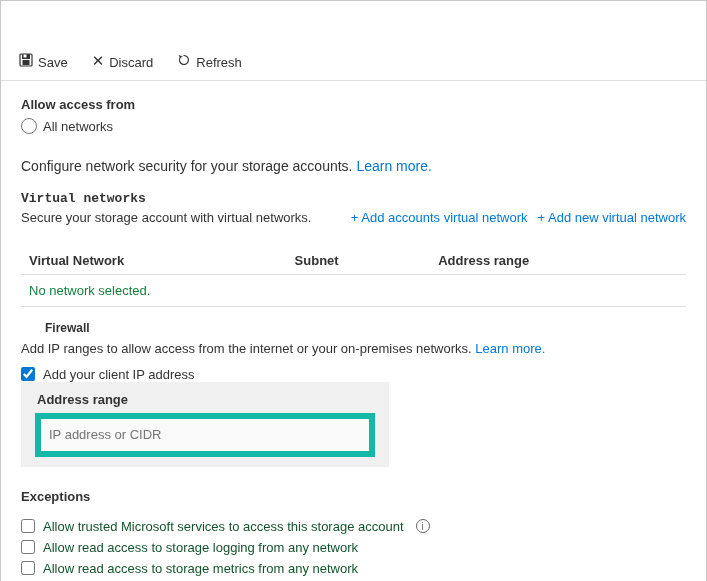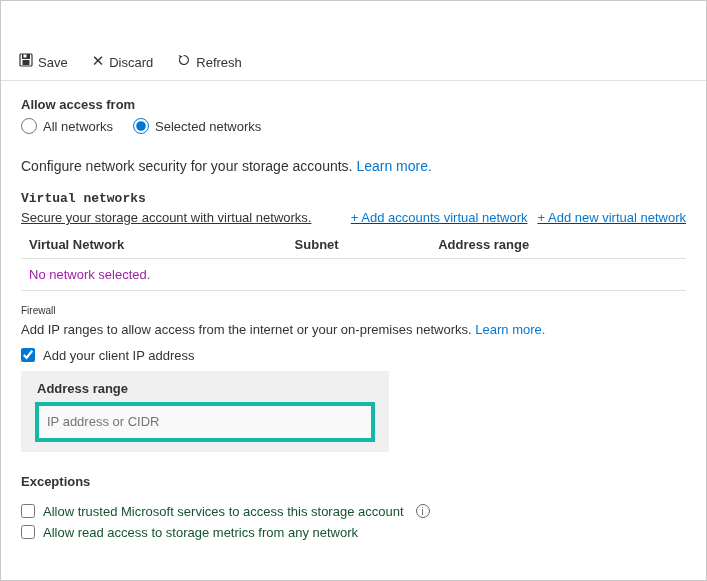--- a/index.html
+++ b/index.html
@@ -104,65 +104,66 @@
       font-weight: 700;
       font-size: 13px;
       padding: 6px 8px;
       text-align: left;
       border-bottom: 1px solid #e0e0e0;
       background: #fff;
     }
     .vnet-table td {
       padding: 8px 8px;
       font-size: 13px;
-      color: #a21caf;
+      color: #15803d;
     }
     .no-network-row td {
       border-bottom: 1px solid #e0e0e0;
     }
     .firewall-section {
       margin-top: 14px;
     }
     .firewall-title {
-      font-weight: 400;
-      font-size: 10px;
+      font-weight: 700;
+      font-size: 12px;
       margin-bottom: 4px;
+      margin-left: 24px;
     }
     .firewall-desc {
       font-size: 13px;
       color: #333;
       margin-bottom: 8px;
       line-height: 1.5;
     }
     .checkbox-row {
       display: flex;
       align-items: center;
       gap: 8px;
-      margin-bottom: 8px;
+      margin-bottom: 0;
     }
     .checkbox-row input[type="checkbox"] {
       width: 14px;
       height: 14px;
       cursor: pointer;
       accent-color: #0078d4;
     }
     .checkbox-row label {
       font-size: 13px;
       cursor: pointer;
     }
     .address-range-label {
       font-weight: 700;
       font-size: 13px;
       margin-bottom: 6px;
       margin-left: 2px;
     }
     .address-range-input {
       width: 340px;
       height: 32px;
-      border: 4px solid #14b8a6;
+      border: 6px solid #14b8a6;
       padding: 16px 8px;
       font-size: 13px;
       color: #000000;
       background: #f9f9f9;
       outline: none;
     }
     .exceptions-section {
       margin-top: 18px;
     }
     .exceptions-title {
@@ -244,34 +245,30 @@
   </div>
 
   <div class="content">
 
     <div class="section-label">Allow access from</div>
     <div class="radio-group">
       <label class="radio-option">
         <input type="radio" name="access" style="">
         <span>All networks</span>
       </label>
-      <label class="radio-option">
-        <input type="radio" name="access" checked="" style="">
-        <span>Selected networks</span>
-      </label>
     </div>
 
     <div class="description-text">
       <span>Configure network security for your storage accounts.</span>
       <a class="link">Learn more.</a>
     </div>
 
     <div class="vnet-section">
       <div class="vnet-header-left" style="margin-bottom:4px;">Virtual networks</div>
-      <div style="display:flex; align-items:center; justify-content:space-between; margin-bottom:6px;text-decoration:underline;">
+      <div style="display:flex; align-items:center; justify-content:space-between; margin-bottom:22px;">
         <span class="vnet-subtitle-text" style="font-size:13px;">Secure your storage account with virtual networks.</span>
         <div class="vnet-actions">
           <a class="link">+ Add accounts virtual network</a>
           <a class="link">+ Add new virtual network</a>
         </div>
       </div>
 
       <table class="vnet-table">
         <thead>
           <tr class="vnet-row-header">
@@ -307,19 +304,23 @@
     </div>
 
     <div class="exceptions-section">
       <div class="exceptions-title">Exceptions</div>
       <div class="exception-row">
         <input type="checkbox" id="exc0" style="">
         <label for="exc0">Allow trusted Microsoft services to access this storage account</label>
         <span class="info-icon">i</span>
       </div>
       <div class="exception-row">
+        <input type="checkbox" id="exc1" style="">
+        <label for="exc1">Allow read access to storage logging from any network</label>
+      </div>
+      <div class="exception-row">
         <input type="checkbox" id="exc2" style="">
         <label for="exc2">Allow read access to storage metrics from any network</label>
       </div>
     </div>
 
   </div>
 </div>
 
 </body></html>

